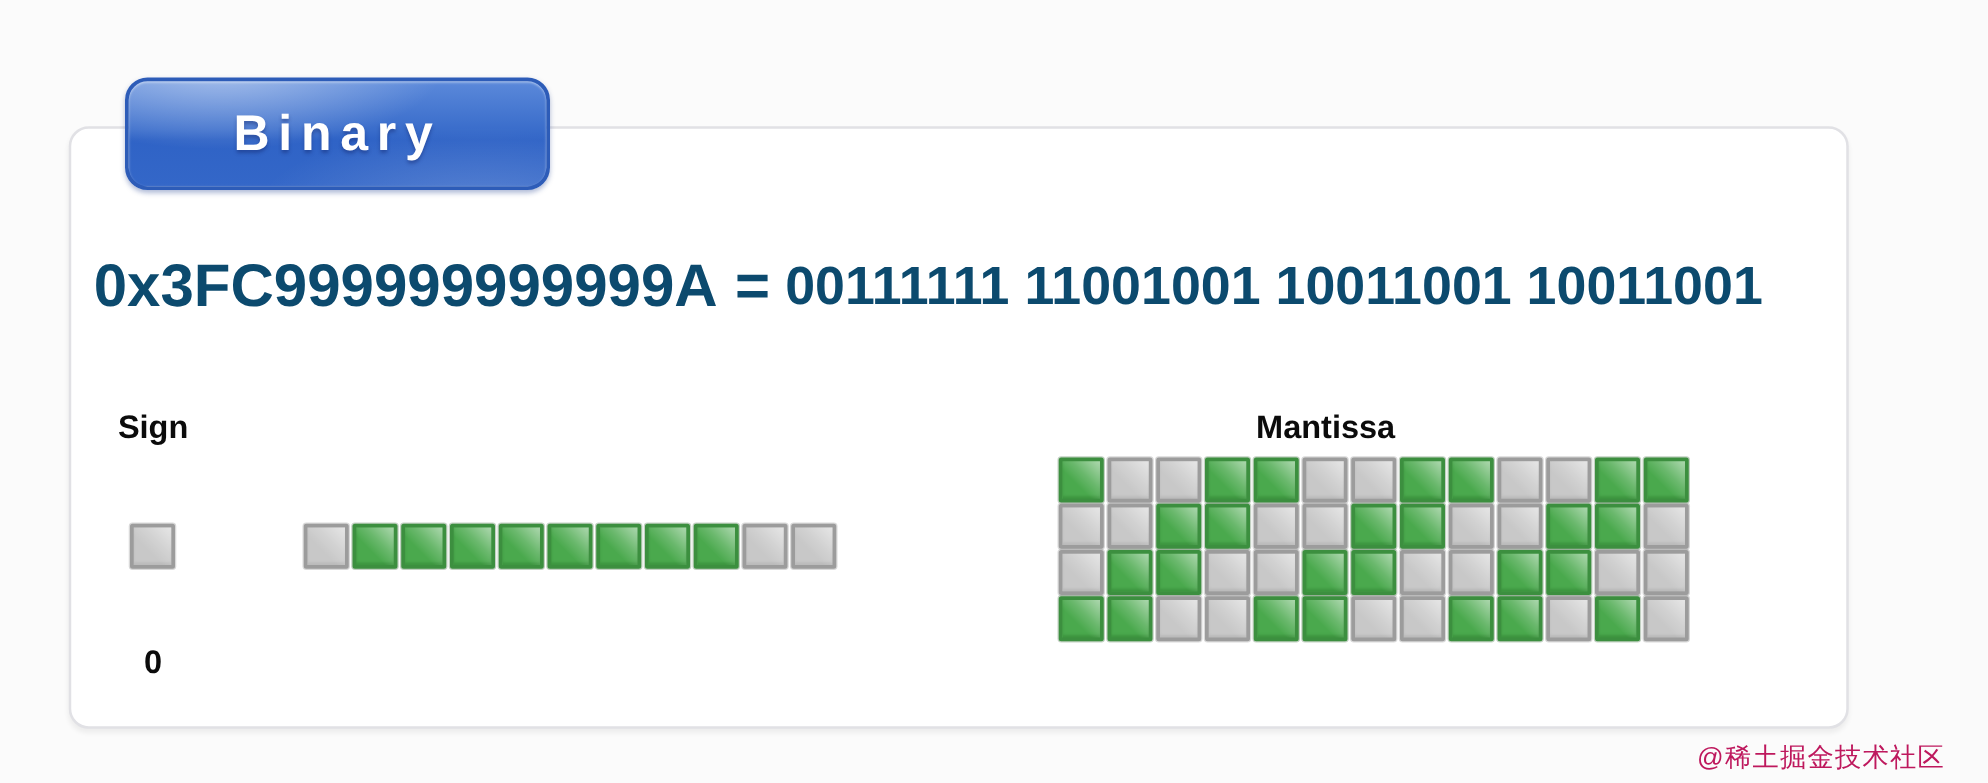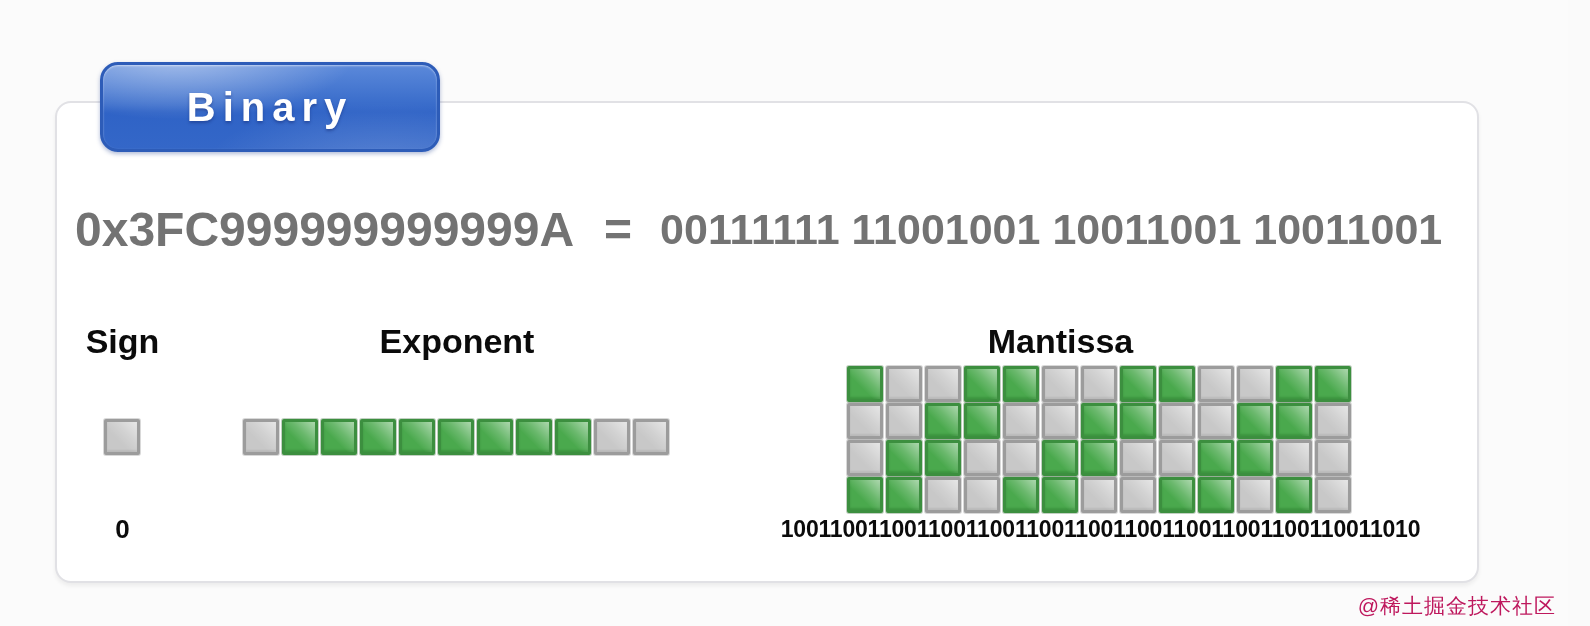--- a/index.html
+++ b/index.html
@@ -41,38 +41,37 @@
     font-size: 40px;
     font-weight: bold;
     letter-spacing: 7px;
     text-shadow: 0 2px 3px rgba(20,40,110,0.45);
   }
   .formula {
     position: absolute;
     left: 75px; top: 158px;
     width: 1400px; height: 142px;
     display: flex; align-items: center;
-    color: #737373;
+    color: #0c4a6e;
     z-index: 2;
-    gap: 16px;
   }
   .formula .hex {
     font-size: 48px; font-weight: bold; white-space: nowrap;
   }
   .formula .equals {
     font-size: 48px; font-weight: bold;
     margin-left: 14px; margin-right: 12px;
   }
   .formula .binlines { display: flex; flex-direction: column; }
   .formula .binline {
     font-size: 43px; font-weight: bold; line-height: 66px; white-space: nowrap;
   }
   .seclabel {
     position: absolute; top: 325px; height: 32px;
-    font-size: 34px; font-weight: bold; color: #0b0b0b;
+    font-size: 26px; font-weight: bold; color: #0b0b0b;
     text-align: center; line-height: 32px;
   }
   .seclabel.sign { left: 60px; width: 125px; }
   .seclabel.exponent { left: 244px; width: 426px; }
   .seclabel.mantissa { left: 808px; width: 505px; }
 
   .bit {
     width: 36px; height: 36px;
     position: relative;
     border-radius: 2px;
@@ -132,21 +131,20 @@
 
   <div class="formula">
     <span class="hex">0x3FC999999999999A</span>
     <span class="equals">=</span>
     <div class="binlines">
       <div class="binline">00111111 11001001 10011001 10011001</div>
     </div>
   </div>
 
   <div class="seclabel sign">Sign</div>
-  <div class="seclabel exponent">Exponent</div>
   <div class="seclabel mantissa">Mantissa</div>
 
   <div class="sign-bits">
       <div class="bit off"></div>
     </div>
   <div class="exponent-bits">
       <div class="bit off"></div>
       <div class="bit on"></div>
       <div class="bit on"></div>
       <div class="bit on"></div>
@@ -207,17 +205,16 @@
       <div class="bit off"></div>
       <div class="bit off"></div>
       <div class="bit on"></div>
       <div class="bit on"></div>
       <div class="bit off"></div>
       <div class="bit on"></div>
       <div class="bit off"></div>
     </div>
 
   <div class="secvalue sign">0</div>
-  <div class="secvalue mantissa">1001100110011001100110011001100110011001100110011010</div>
 
   <div class="watermark">@稀土掘金技术社区</div>
 
 </div>
 
 </body></html>

